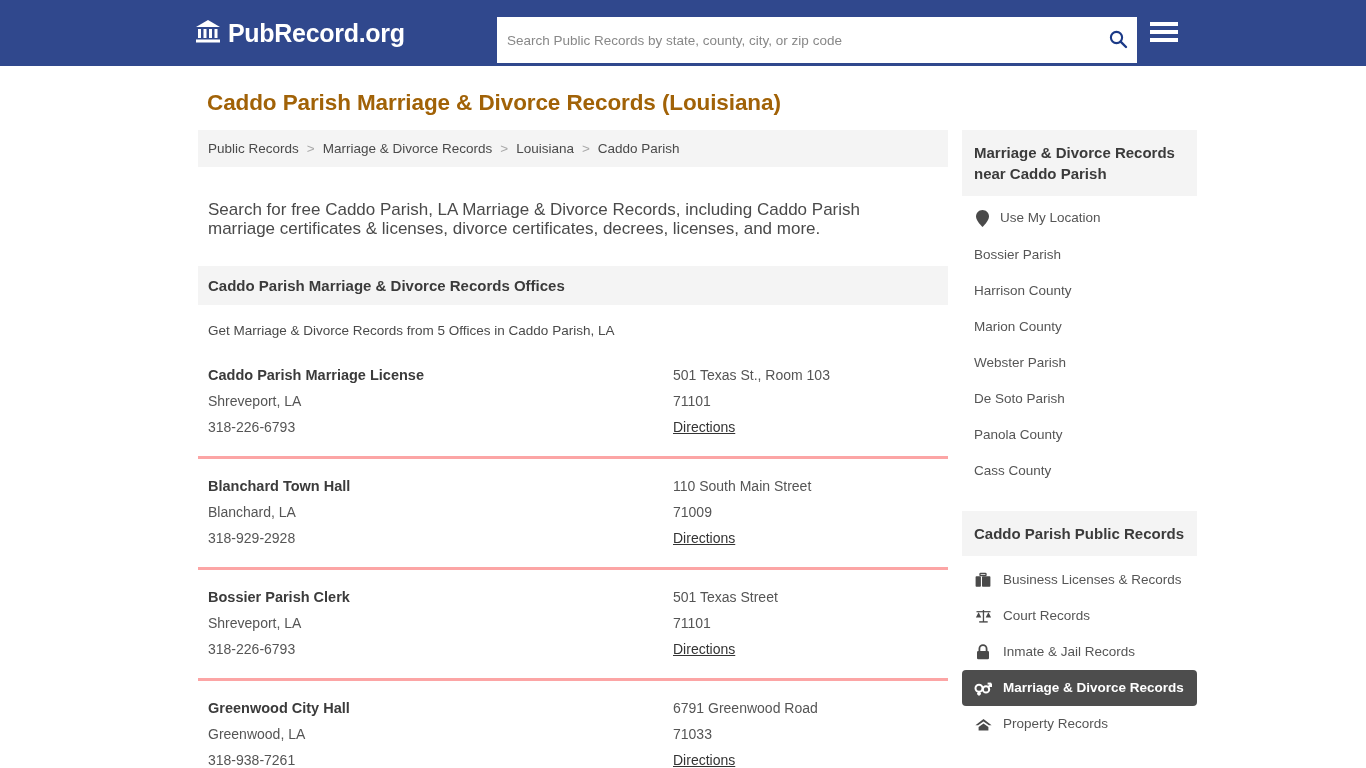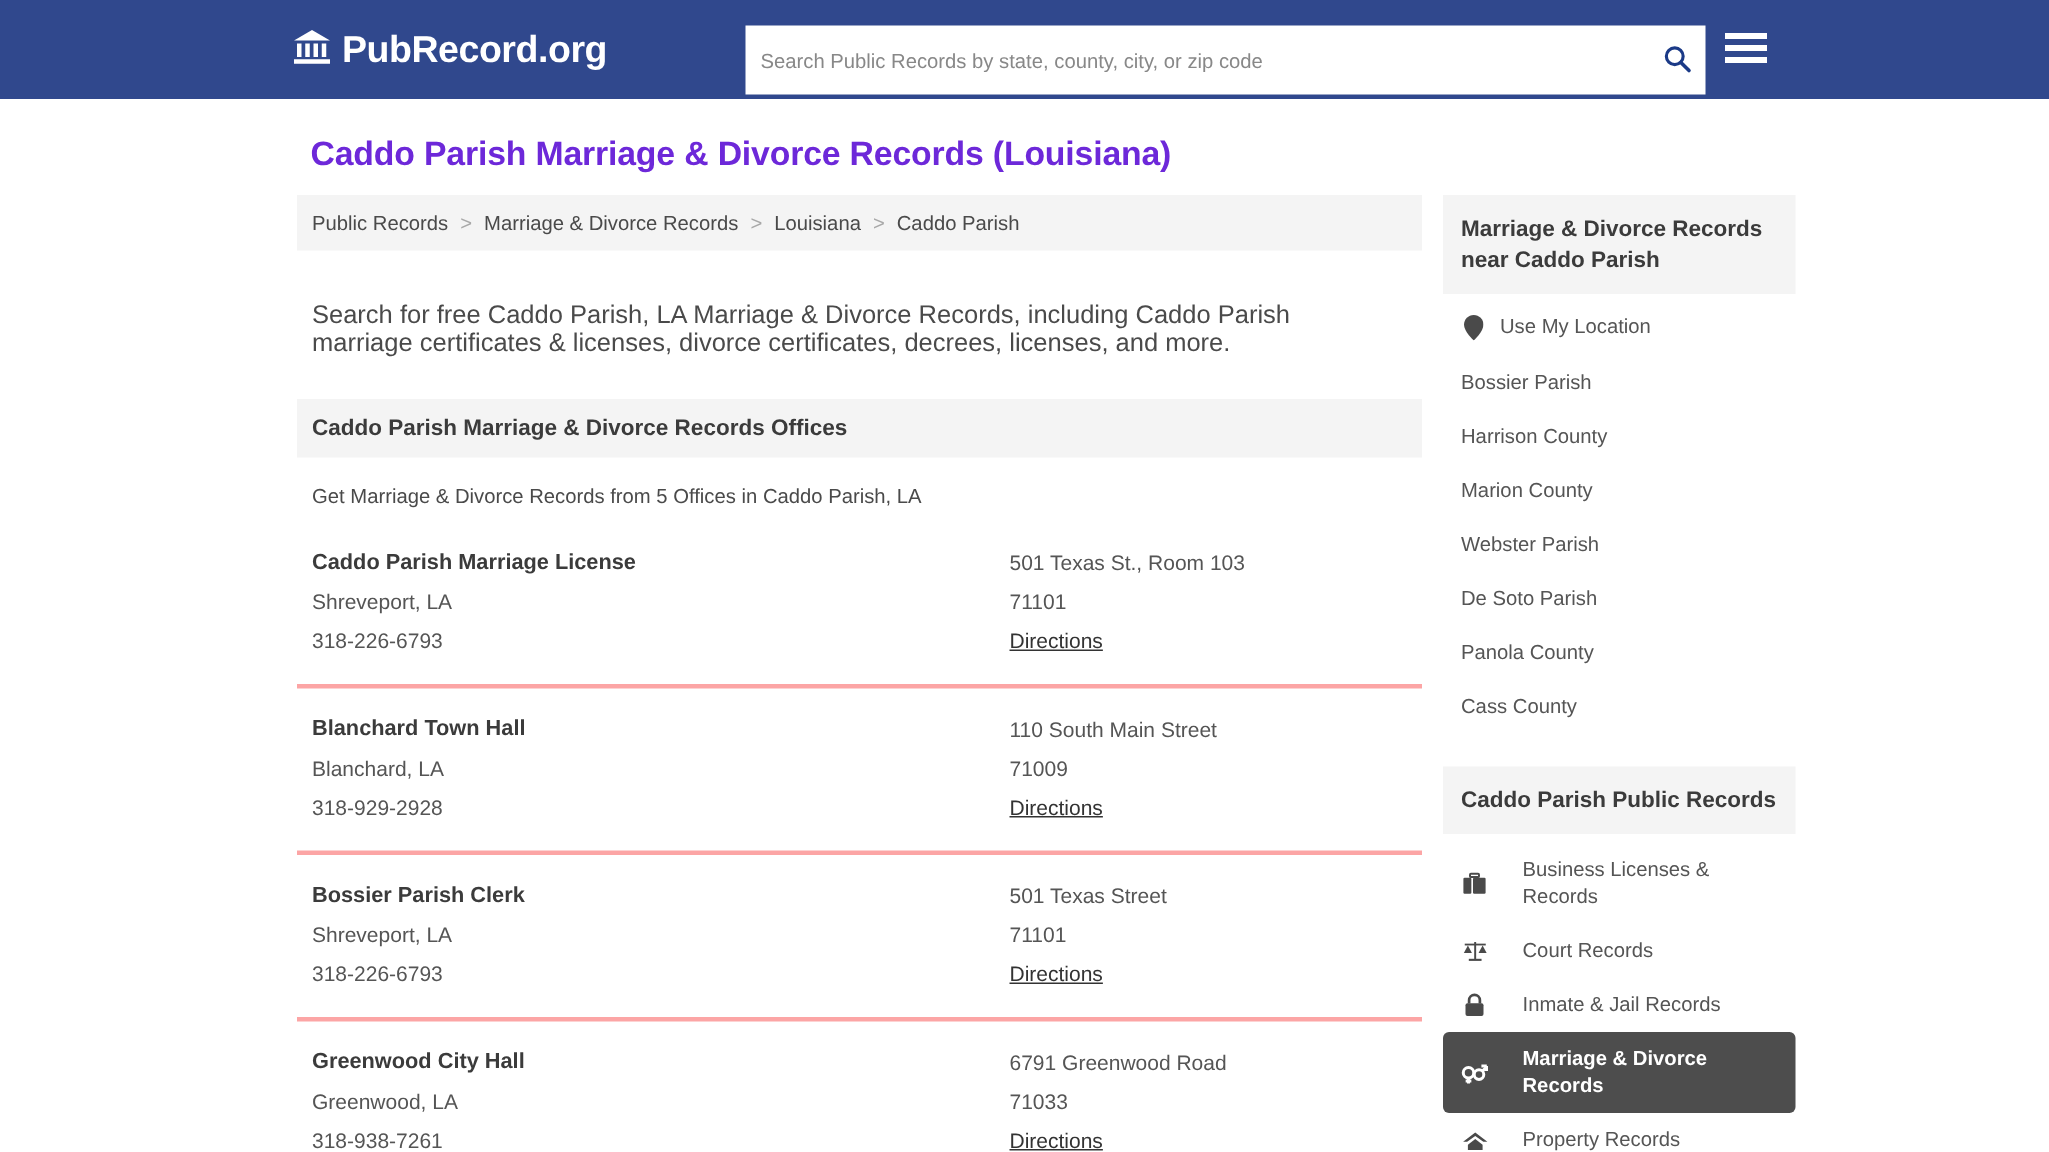--- a/index.html
+++ b/index.html
@@ -99,21 +99,21 @@
   }
   .container {
     width: 970px;
     margin: 0 auto;
     padding-left: 0;
     display: block;
   }
   .page-title {
     font-size: 22.5px;
     font-weight: bold;
-    color: #6d28d9;
+    color: #a16207;
     margin: 24px 0 14px 0;
     padding-left: 9px;
     letter-spacing: -0.1px;
   }
   .cols {
     display: flex;
     align-items: flex-start;
     gap: 14px;
   }
   .main-col { width: 750px; flex: 0 0 750px; }
@@ -210,21 +210,21 @@
     width: 17px;
     flex: 0 0 17px;
     display: flex;
     align-items: center;
     justify-content: center;
   }
   .records-list { padding-top: 6px; }
   .rec-link {
     display: flex;
     align-items: center;
-    gap: 23px;
+    gap: 11px;
     padding: 9px 12px;
     font-size: 13.5px;
     color: #555555;
     text-decoration: none;
     line-height: 18px;
     border-radius: 4px;
   }
   .rec-link .ico {
     width: 18px;
     flex: 0 0 18px;

